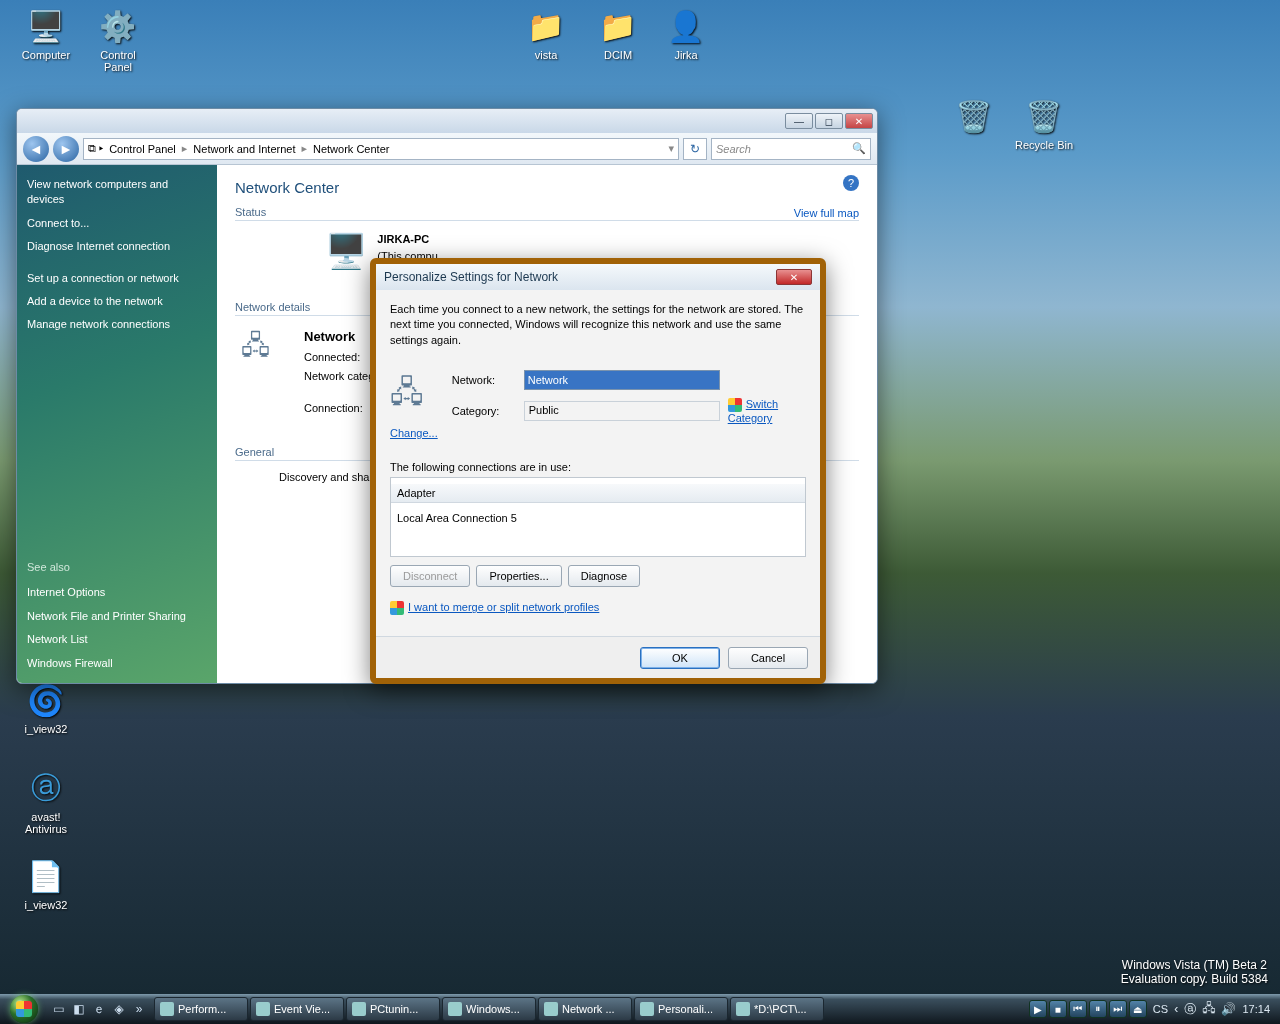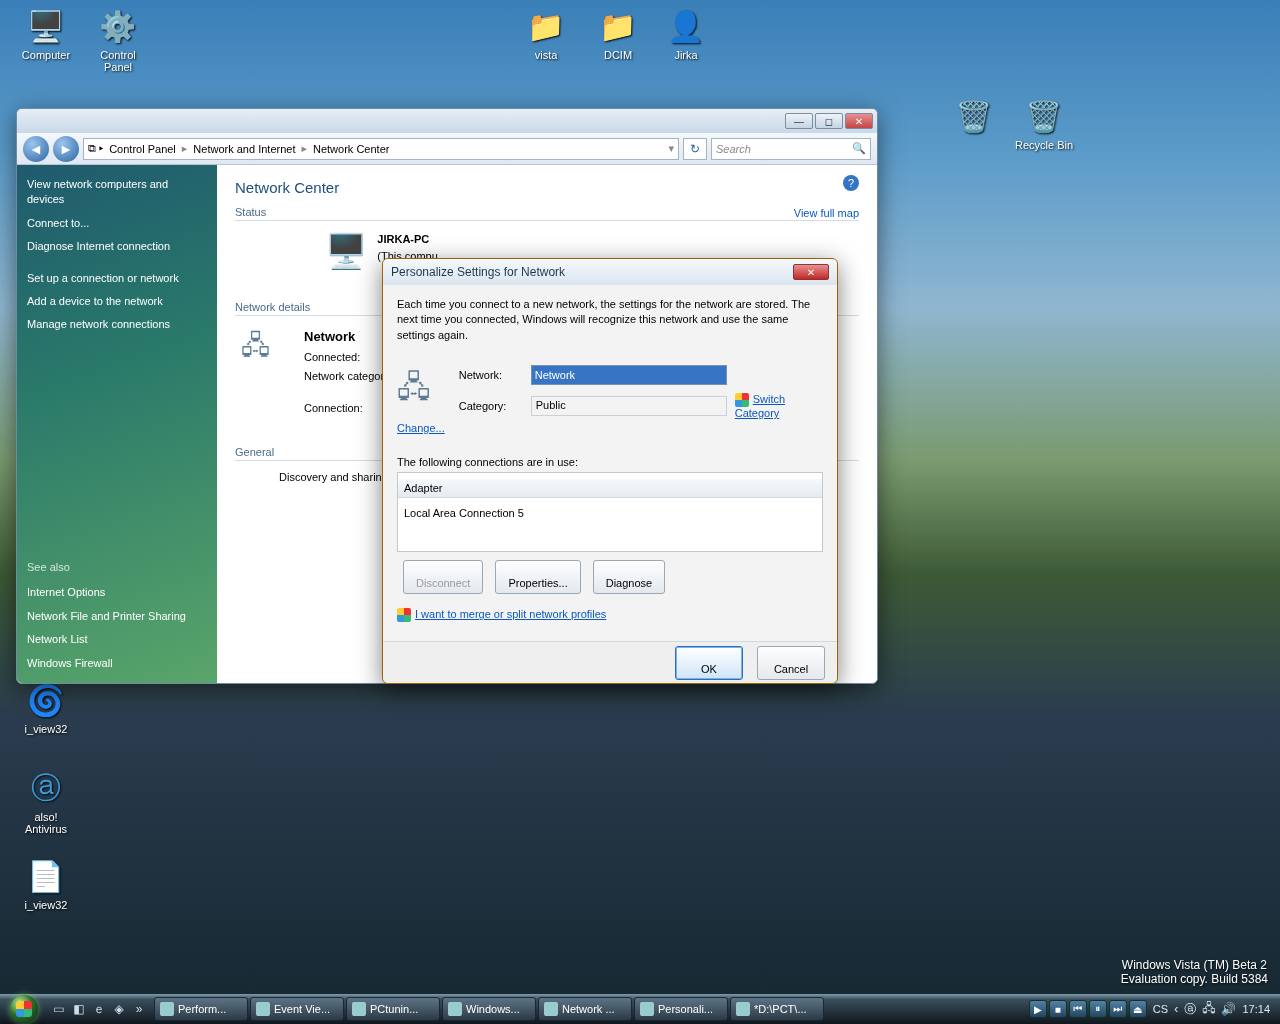--- a/index.html
+++ b/index.html
@@ -70,22 +70,22 @@
 .status-text { font-size:11px; line-height:1.5; }
 .status-name { font-weight:bold; }
 
 .net-details { margin-top:30px; }
 .net-row { display:flex; gap:10px; margin-left:0; }
 .net-lbl { font-size:11px; line-height:1.7; margin-left:24px; }
 .net-head { font-size:13px; font-weight:600; }
 
 
 .dialog {
-  position:absolute; left:382px; top:258px; width:456px; height:426px;
-  background:#86efac; border:1px solid #a16207; border-radius:6px;
+  position:absolute; left:370px; top:258px; width:456px; height:426px;
+  background:#86efac; border:6px solid #a16207; border-radius:6px;
   box-shadow:0 6px 24px rgba(0,0,0,.5); overflow:hidden; display:flex; flex-direction:column;
 }
 .dlg-title { height:26px; background:linear-gradient(#f5f9fc,#dbe5ef);
   display:flex; align-items:center; padding:0 8px; font-size:12px; color:#1c3850; }
 .dlg-title .close { margin-left:auto; width:36px; height:16px; border:1px solid #8b3535;
   background:linear-gradient(#e89090,#c22828); border-radius:2px; color:#fff;
   display:flex; align-items:center; justify-content:center; font-size:10px; }
 .dlg-body { padding:12px 14px; font-size:11px; flex:1; background:#f3f3f3; }
 .dlg-intro { line-height:1.4; margin-bottom:22px; }
 .form-area { display:flex; gap:14px; align-items:flex-start; margin-bottom:22px; }
@@ -97,27 +97,27 @@
 .form-rows input.sel { background:#3874c4; color:#fff; }
 .form-rows .ro { background:#f3f3f3; border:1px solid #c9d1d9; height:20px; padding:2px 4px; font-size:11px; }
 .shield { width:14px; height:14px; display:inline-block; vertical-align:middle;
   background:conic-gradient(#e33 0 25%,#3b7 0 50%,#39d 0 75%,#fc3 0); border-radius:2px; margin-right:4px; }
 .link { color:#0a58c0; text-decoration:underline; cursor:pointer; }
 .conn-label { margin-bottom:4px; }
 .conn-box { border:1px solid #c0c8d0; background:#fff; height:80px; }
 .conn-box .hdr { background:linear-gradient(#f7f9fb,#e5ebf1); padding:3px 6px; border-bottom:1px solid #d0d8e0;margin-top:6px; }
 .conn-box .row { padding:9px 6px; }
 .btn-row { display:flex; gap:6px; margin-top:8px; }
-.btn { height:22px; padding:16px 12px; border:1px solid #9aa7b4; border-radius:3px;
-  background:linear-gradient(#fefefe,#e4e9ee); font-size:11px;margin-left:6px; }
+.btn { height:22px; padding:4px 12px; border:1px solid #9aa7b4; border-radius:3px;
+  background:linear-gradient(#fefefe,#e4e9ee); font-size:11px; }
 .btn:disabled { color:#9a9a9a; }
 .merge { margin-top:14px; }
 .dlg-footer { height:42px; border-top:1px solid #d0d8e0; background:#efefef;
   display:flex; align-items:center; justify-content:flex-end; gap:8px; padding:0 12px; }
-.dlg-footer .btn { width:68px; }
+.dlg-footer .btn { width:80px; }
 .dlg-footer .btn.primary { border:1px solid #2a70c0; box-shadow:0 0 0 1px #7db0e8 inset;
   background:linear-gradient(#ffffff,#cfe4f8); }
 
 
 .taskbar { position:absolute; left:0; bottom:0; width:100%; height:30px;
   background:linear-gradient(180deg,#7f9bad 0%,#3a4e5c 18%,#0f171e 100%);
   display:flex; align-items:center; padding:0 4px; gap:2px; }
 .start { width:40px; height:30px; display:flex; align-items:center; justify-content:center; }
 .orb { width:28px; height:28px; border-radius:50%;
   background:radial-gradient(circle at 35% 30%,#fff 0%,#8ec76e 15%,#2a6e2a 45%,#07280b 100%);
@@ -170,21 +170,21 @@
 <div class="desktop-icon" style="left:1008px; top:96px;">
   <div class="ico">🗑️</div>
   <div>Recycle Bin</div>
 </div>
 <div class="desktop-icon" style="left:10px; top:680px;">
   <div class="ico">🌀</div>
   <div>i_view32</div>
 </div>
 <div class="desktop-icon" style="left:10px; top:768px;">
   <div class="ico" style="color:#3a9bd8;">ⓐ</div>
-  <div style="white-space:pre-line;">also!
+  <div style="white-space:pre-line;">avast!
 Antivirus</div>
 </div>
 <div class="desktop-icon" style="left:10px; top:856px;">
   <div class="ico">📄</div>
   <div>i_view32</div>
 </div>
 
 <div class="watermark">
   <div>Windows Vista (TM) Beta 2</div>
   <div>Evaluation copy. Build 5384</div>

